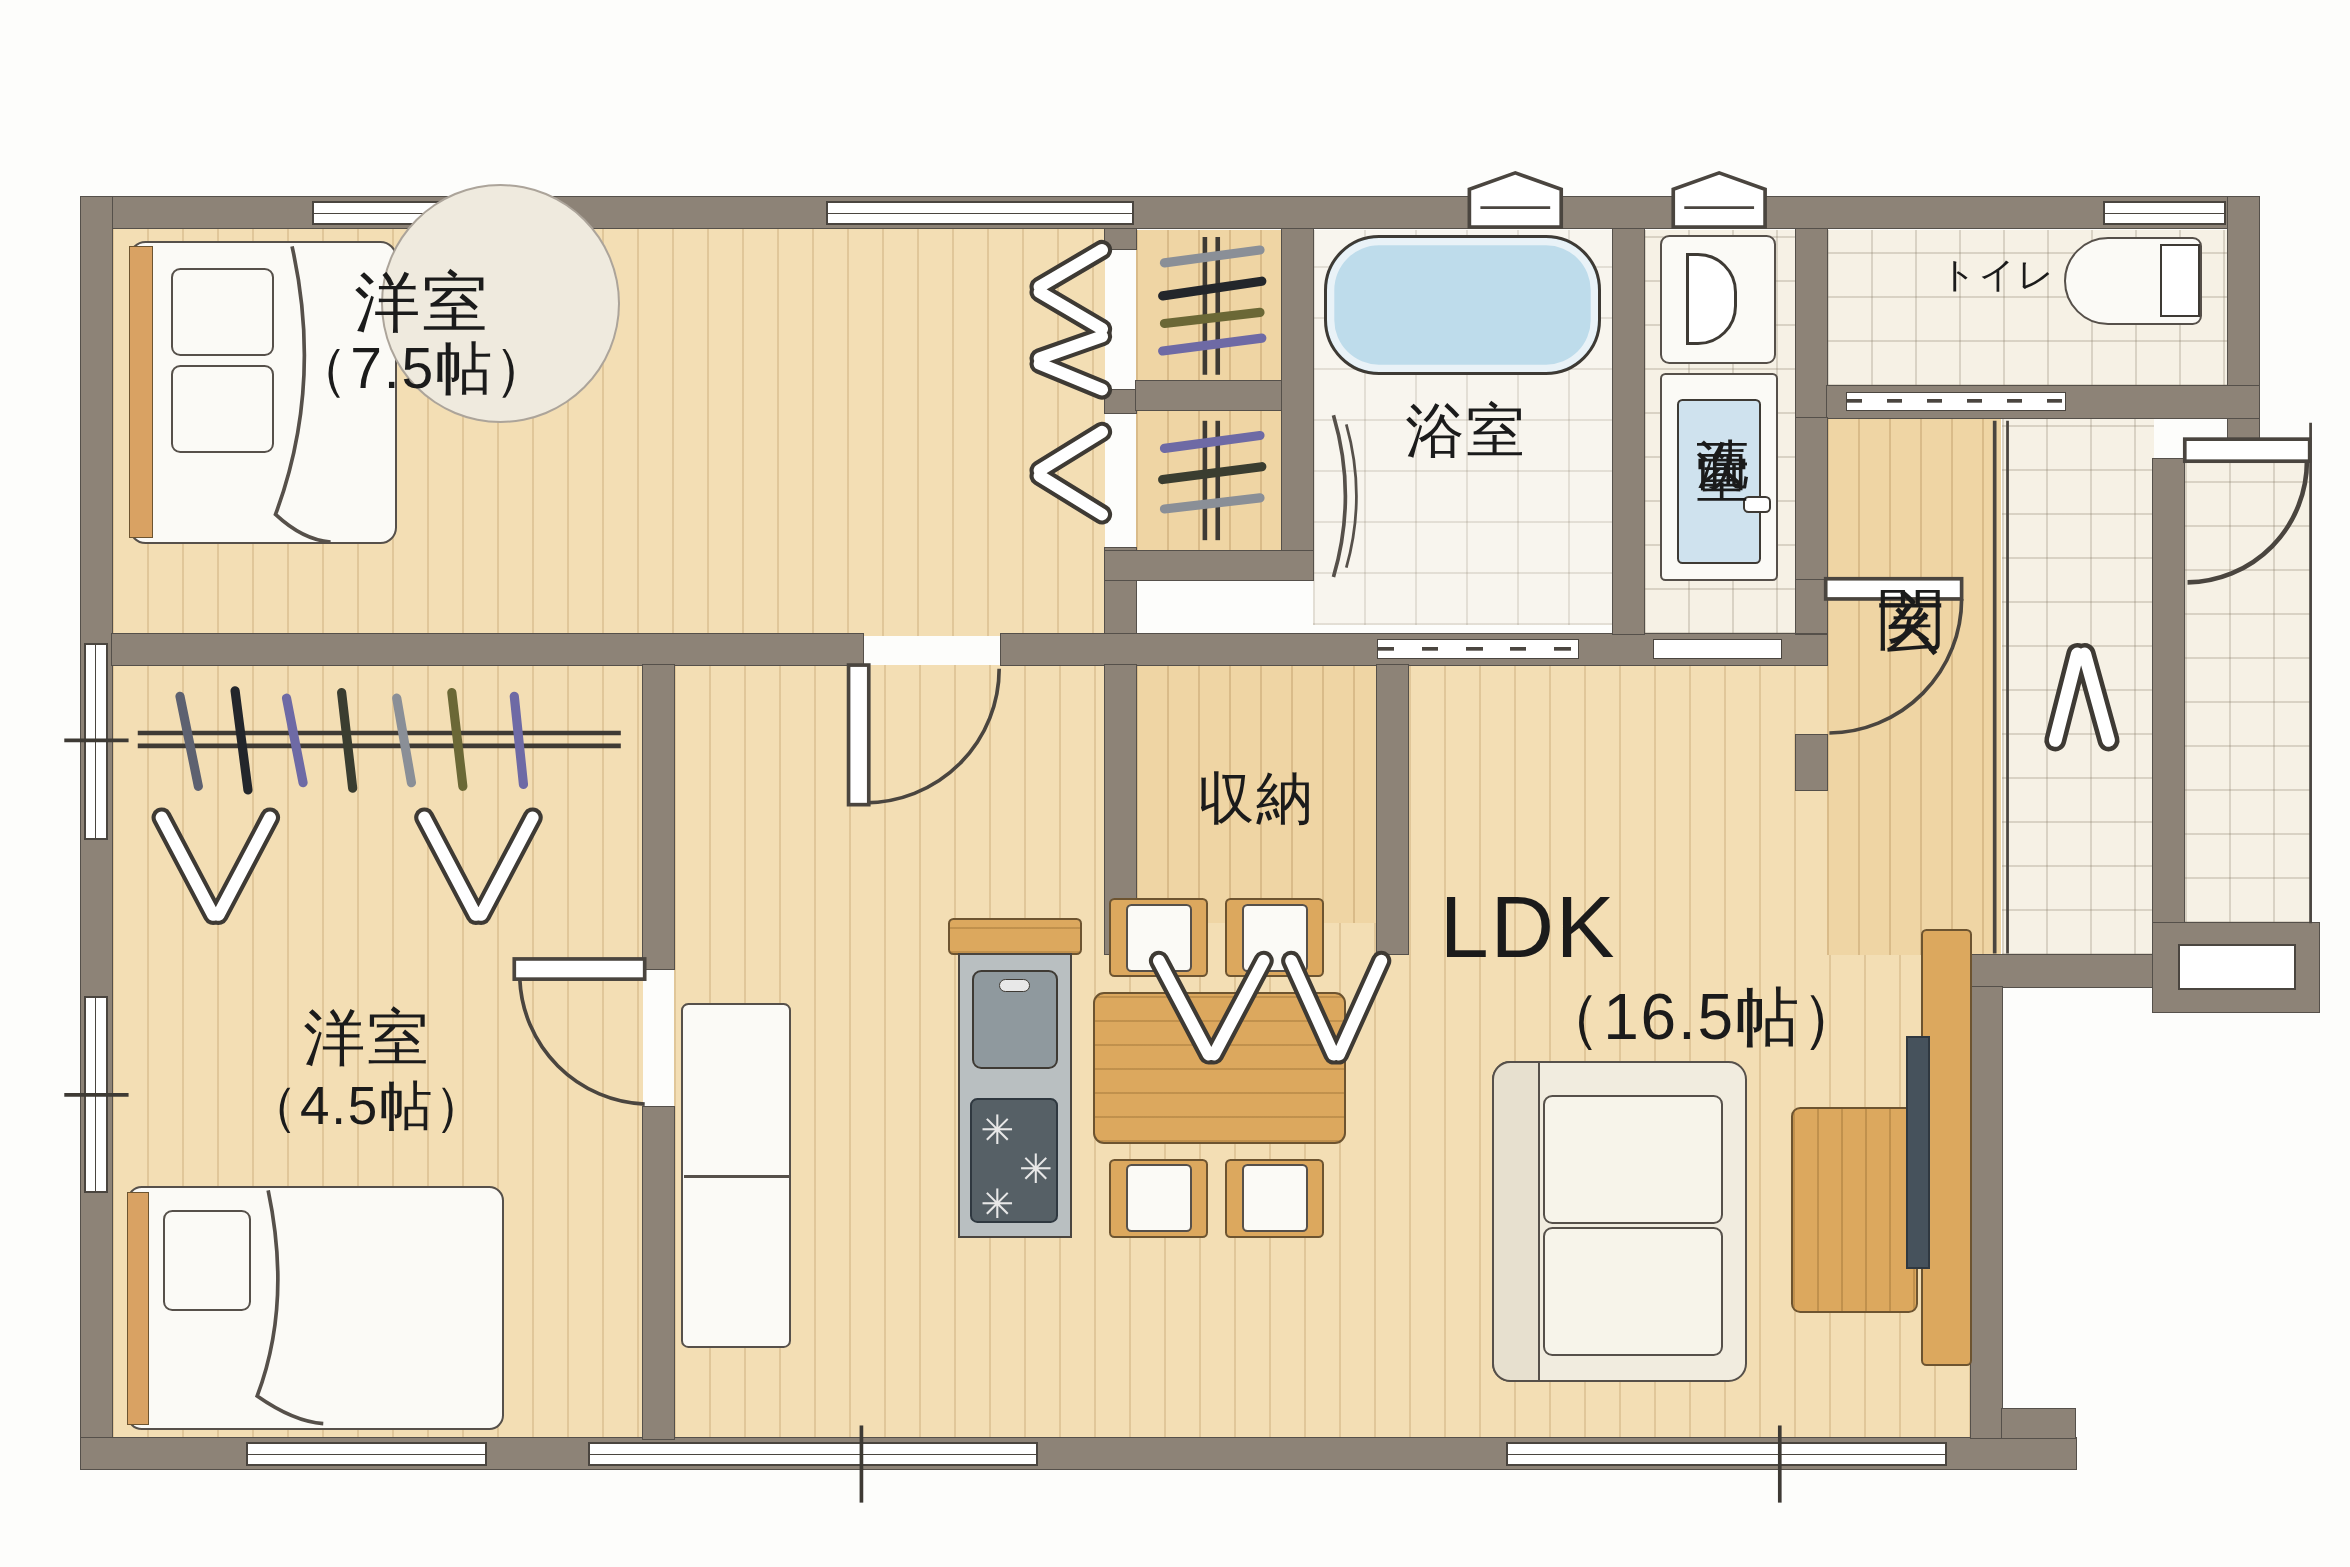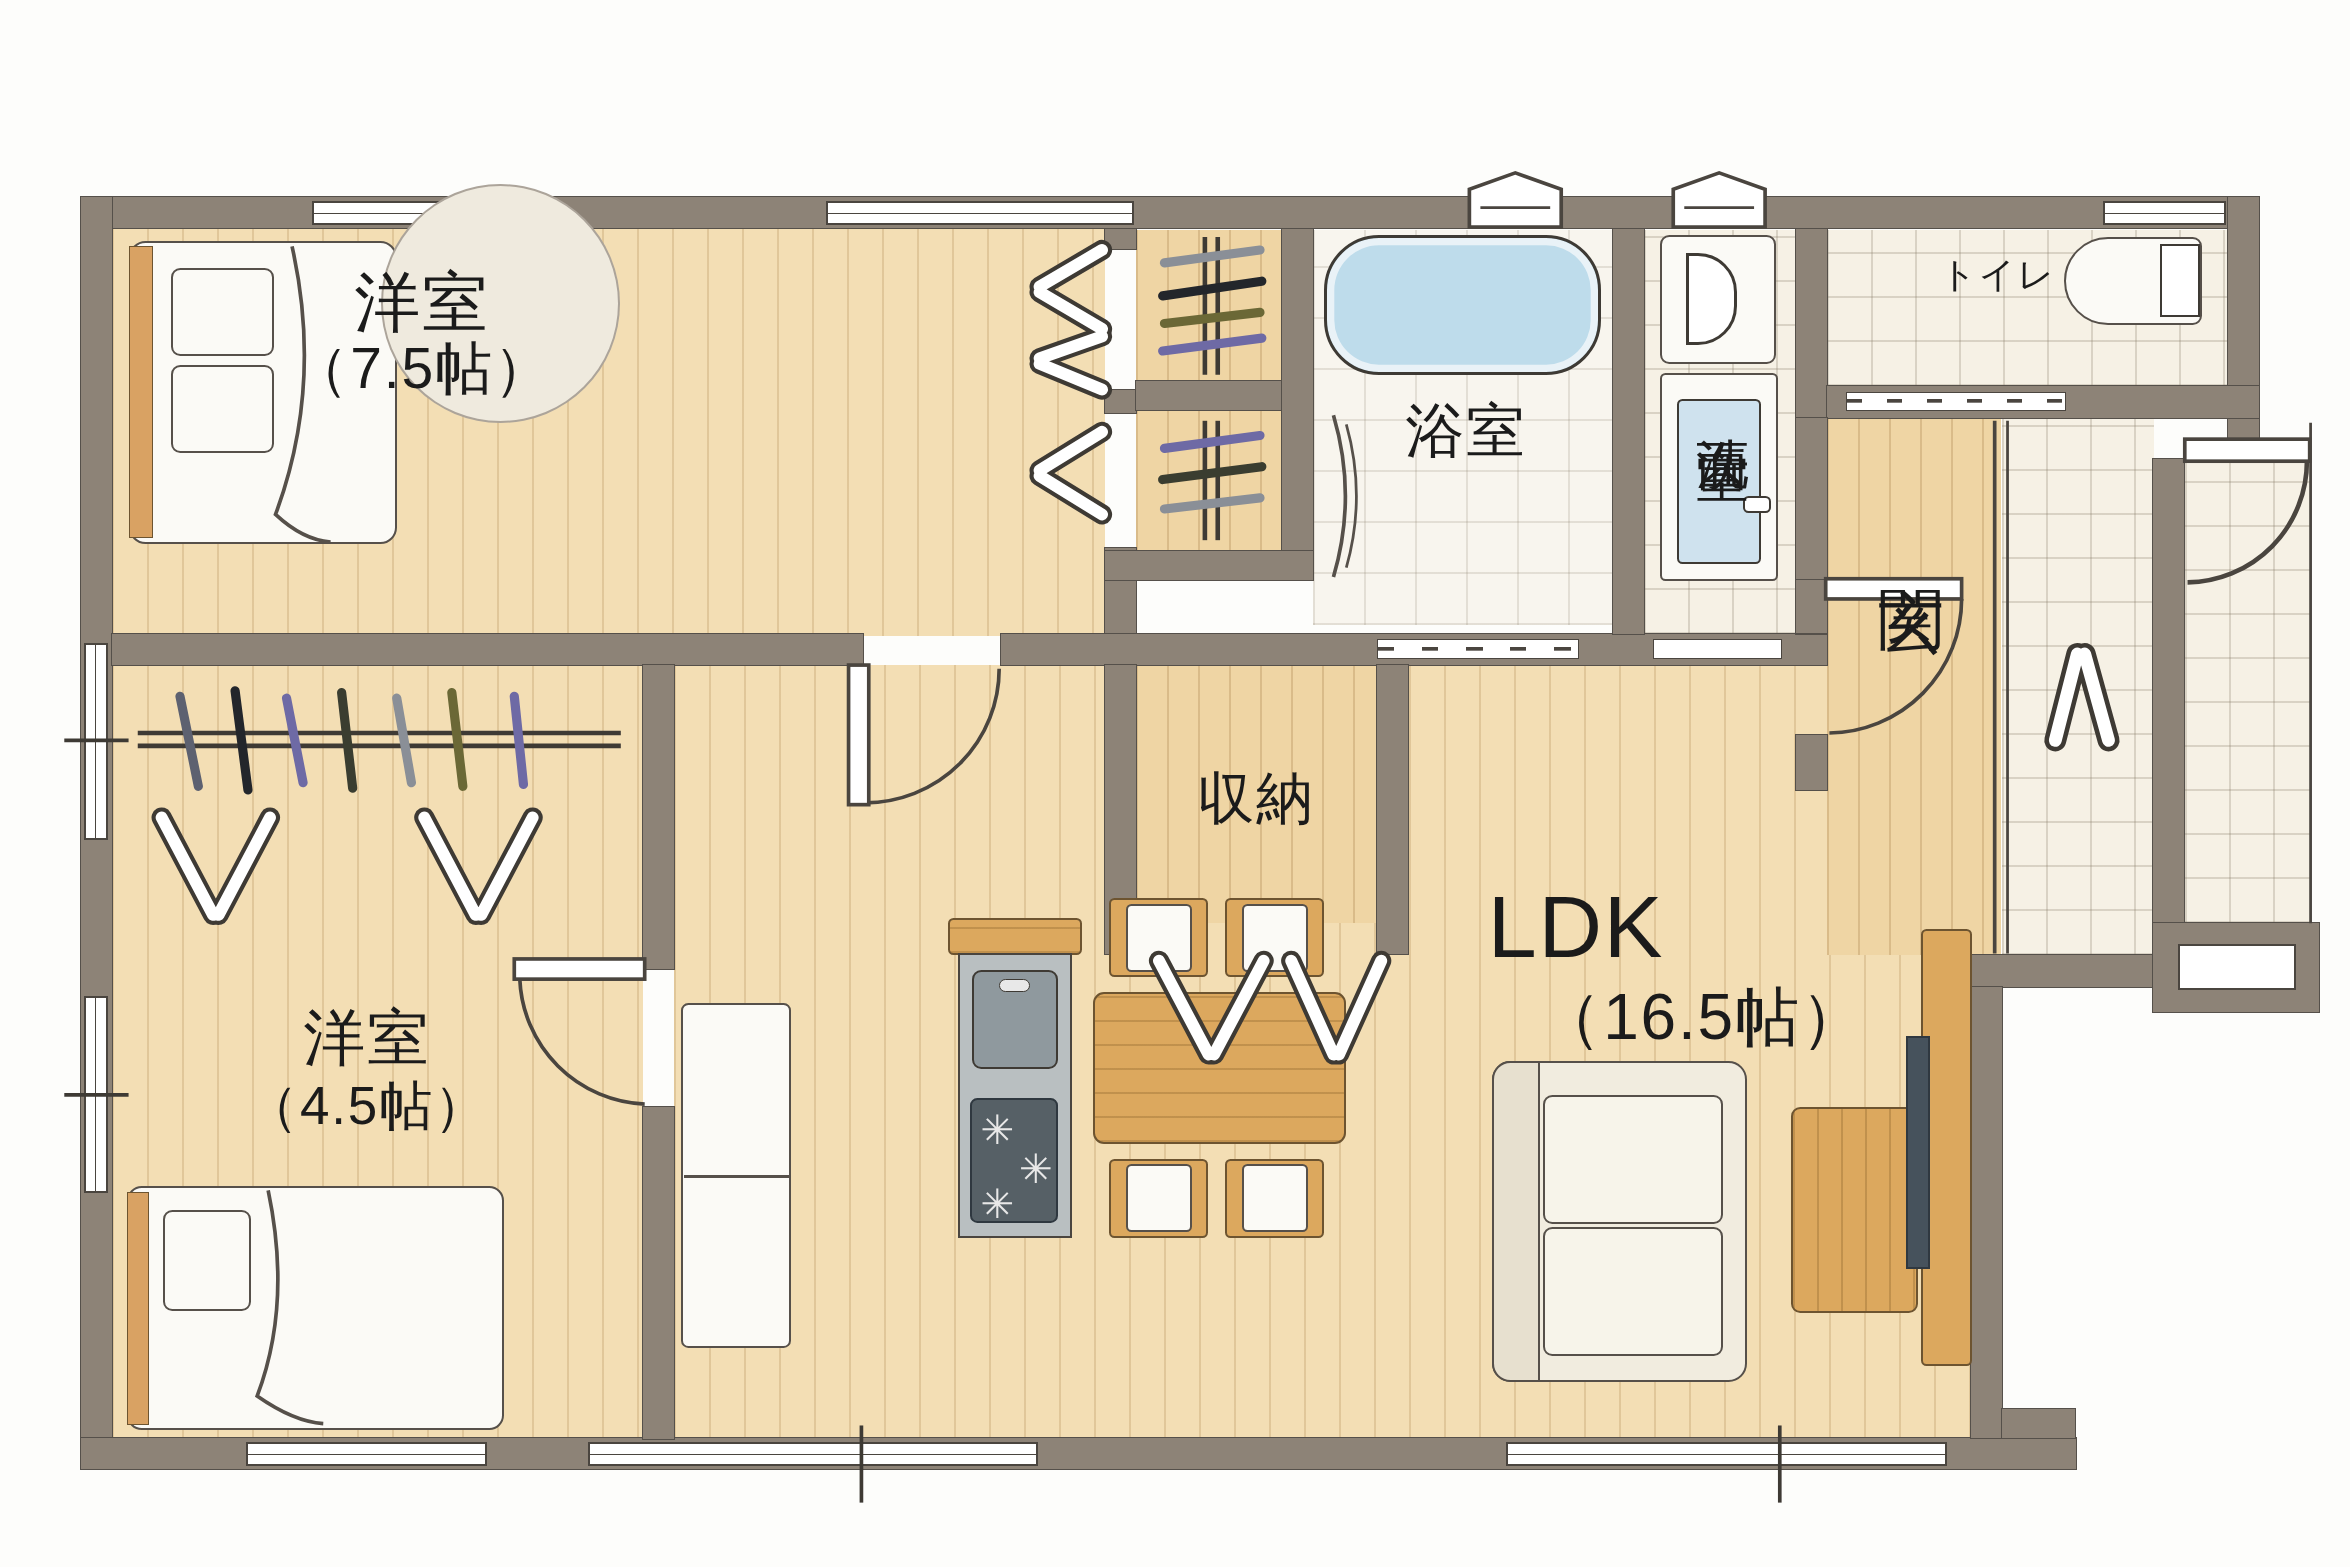--- a/index.html
+++ b/index.html
@@ -301,16 +301,16 @@
 
   <div class="label" style="left:367px;top:1038px;font-size:62px;">洋室</div>
   <div class="label" style="left:367px;top:1107px;font-size:53px;">（4.5帖）</div>
 
   <div class="label" style="left:1466px;top:432px;font-size:59px;">浴室</div>
   <div class="vlabel" style="left:1723px;top:395px;font-size:53px;">洗面室</div>
   <div class="label" style="left:1991px;top:275px;font-size:36px;margin-left:7px;">トイレ</div>
   <div class="vlabel" style="left:1912px;top:533px;font-size:66px;">玄関</div>
   <div class="label" style="left:1256px;top:799px;font-size:57px;">収納</div>
 
-  <div class="label" style="left:1576px;top:927px;font-size:88px;">LDK</div>
+  <div class="label" style="left:1528px;top:927px;font-size:88px;">LDK</div>
   <div class="label" style="left:1702px;top:1017px;font-size:64px;">（16.5帖）</div>
 </div>
 
 
 </body></html>

